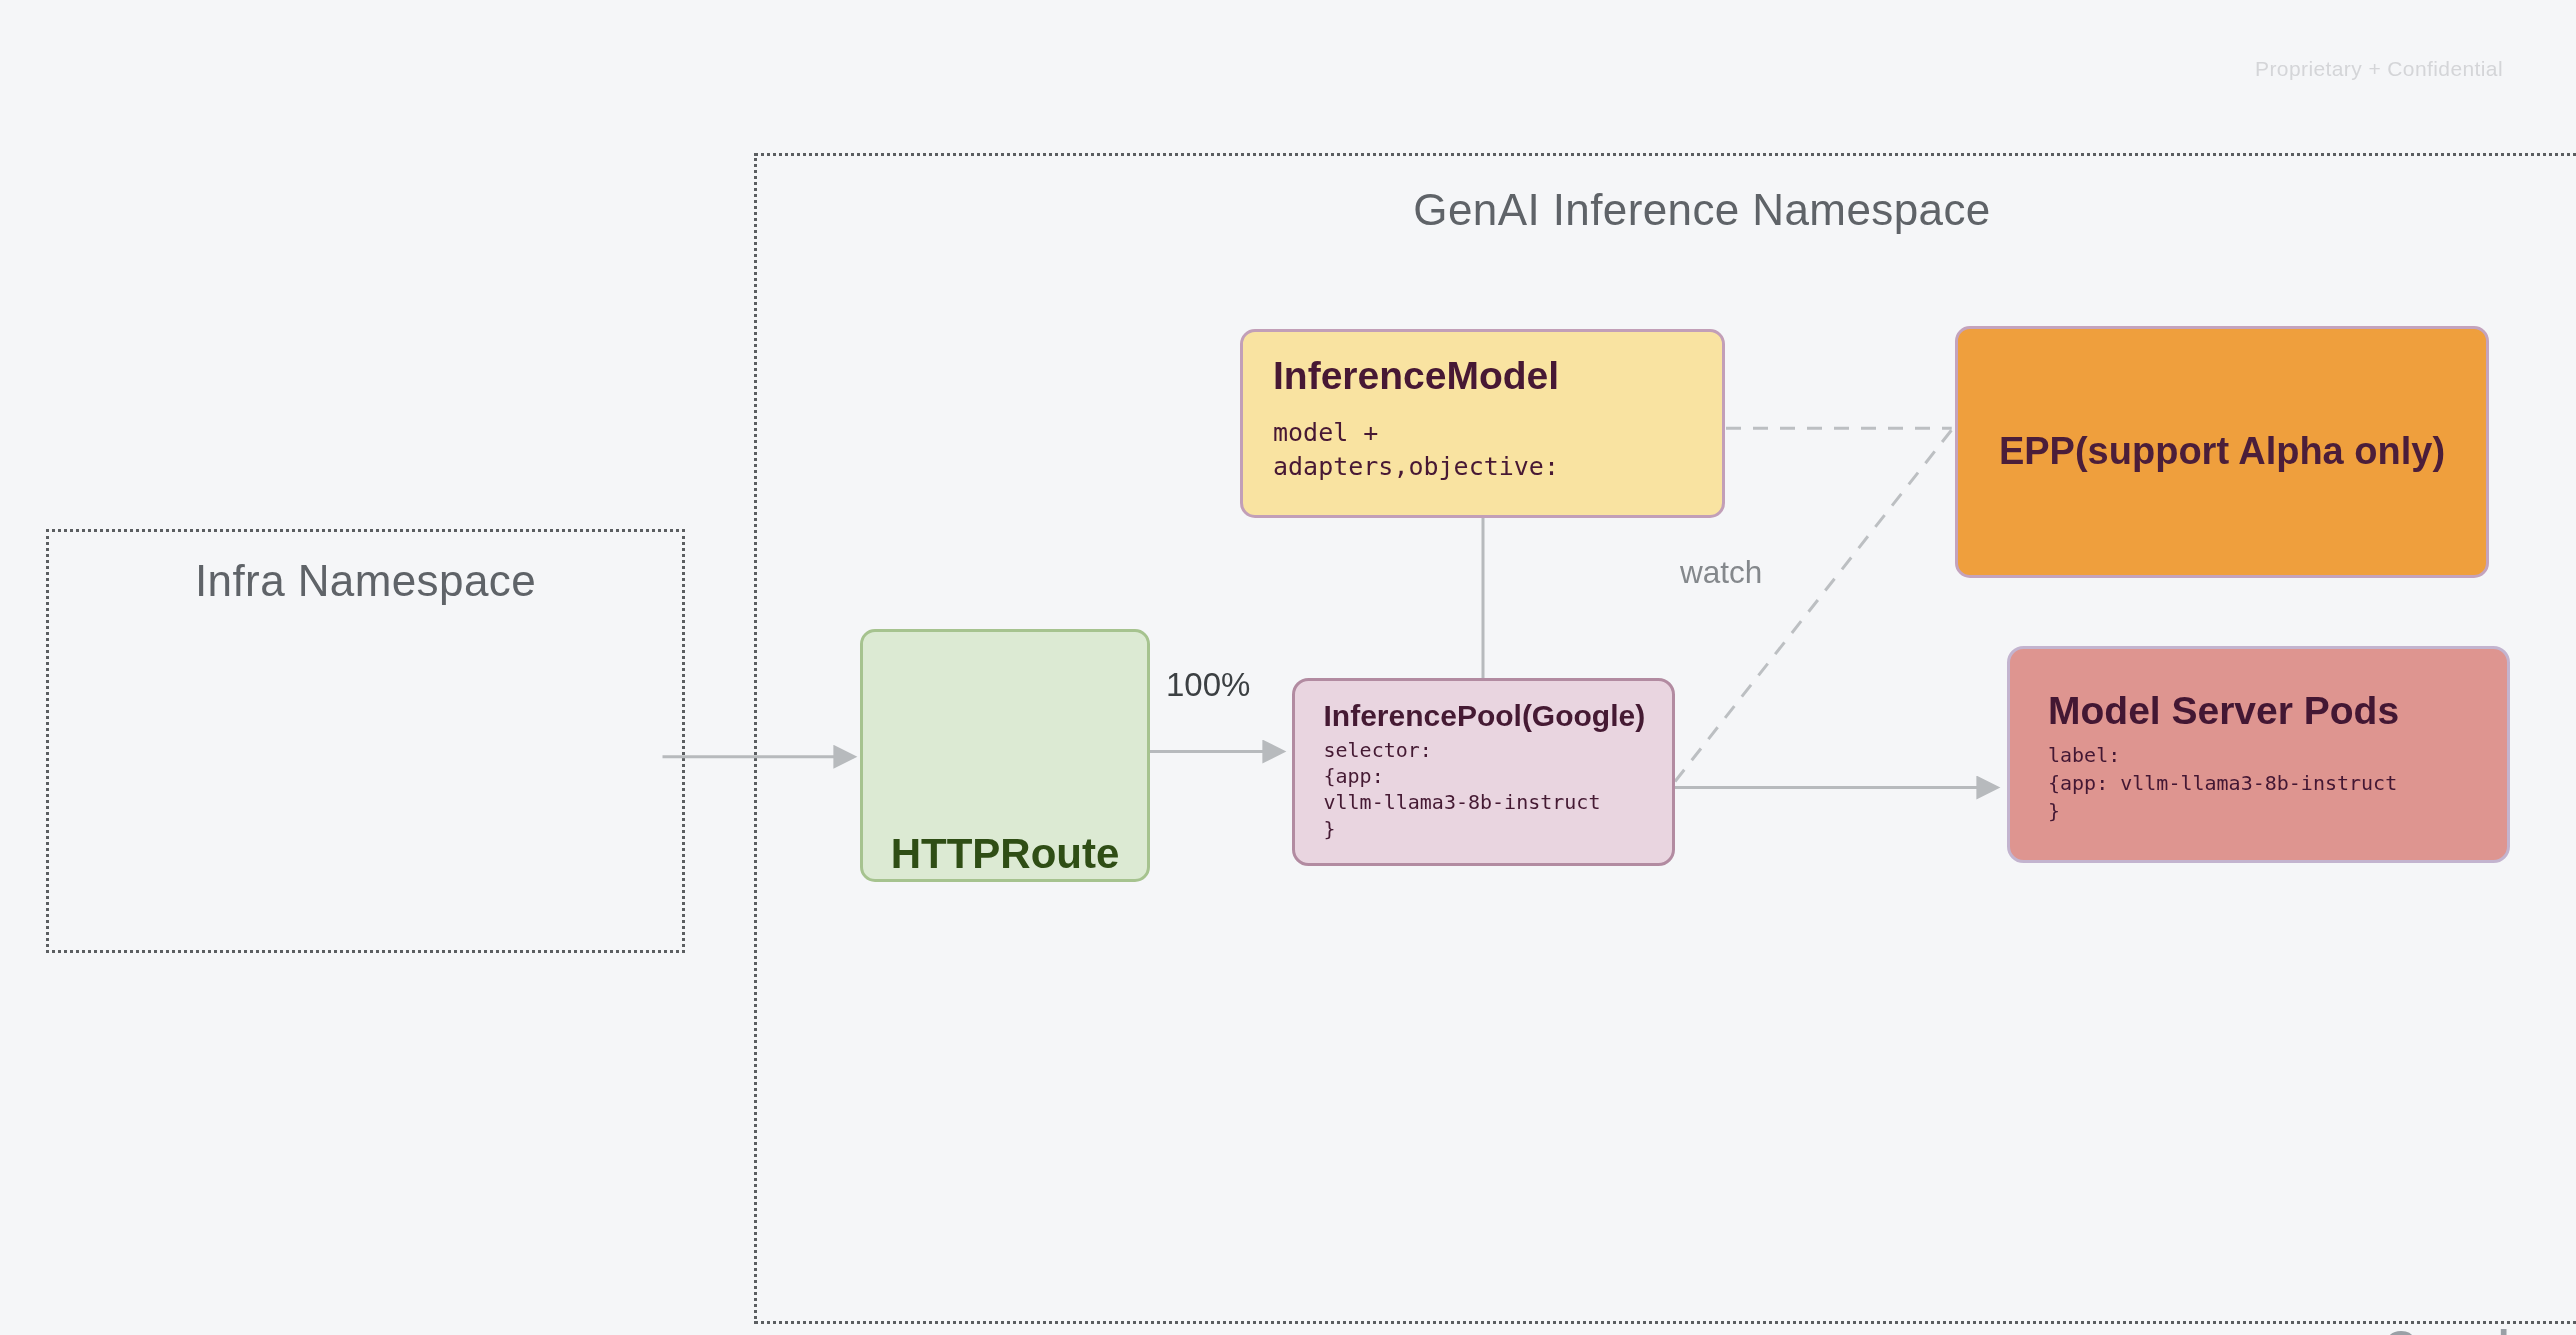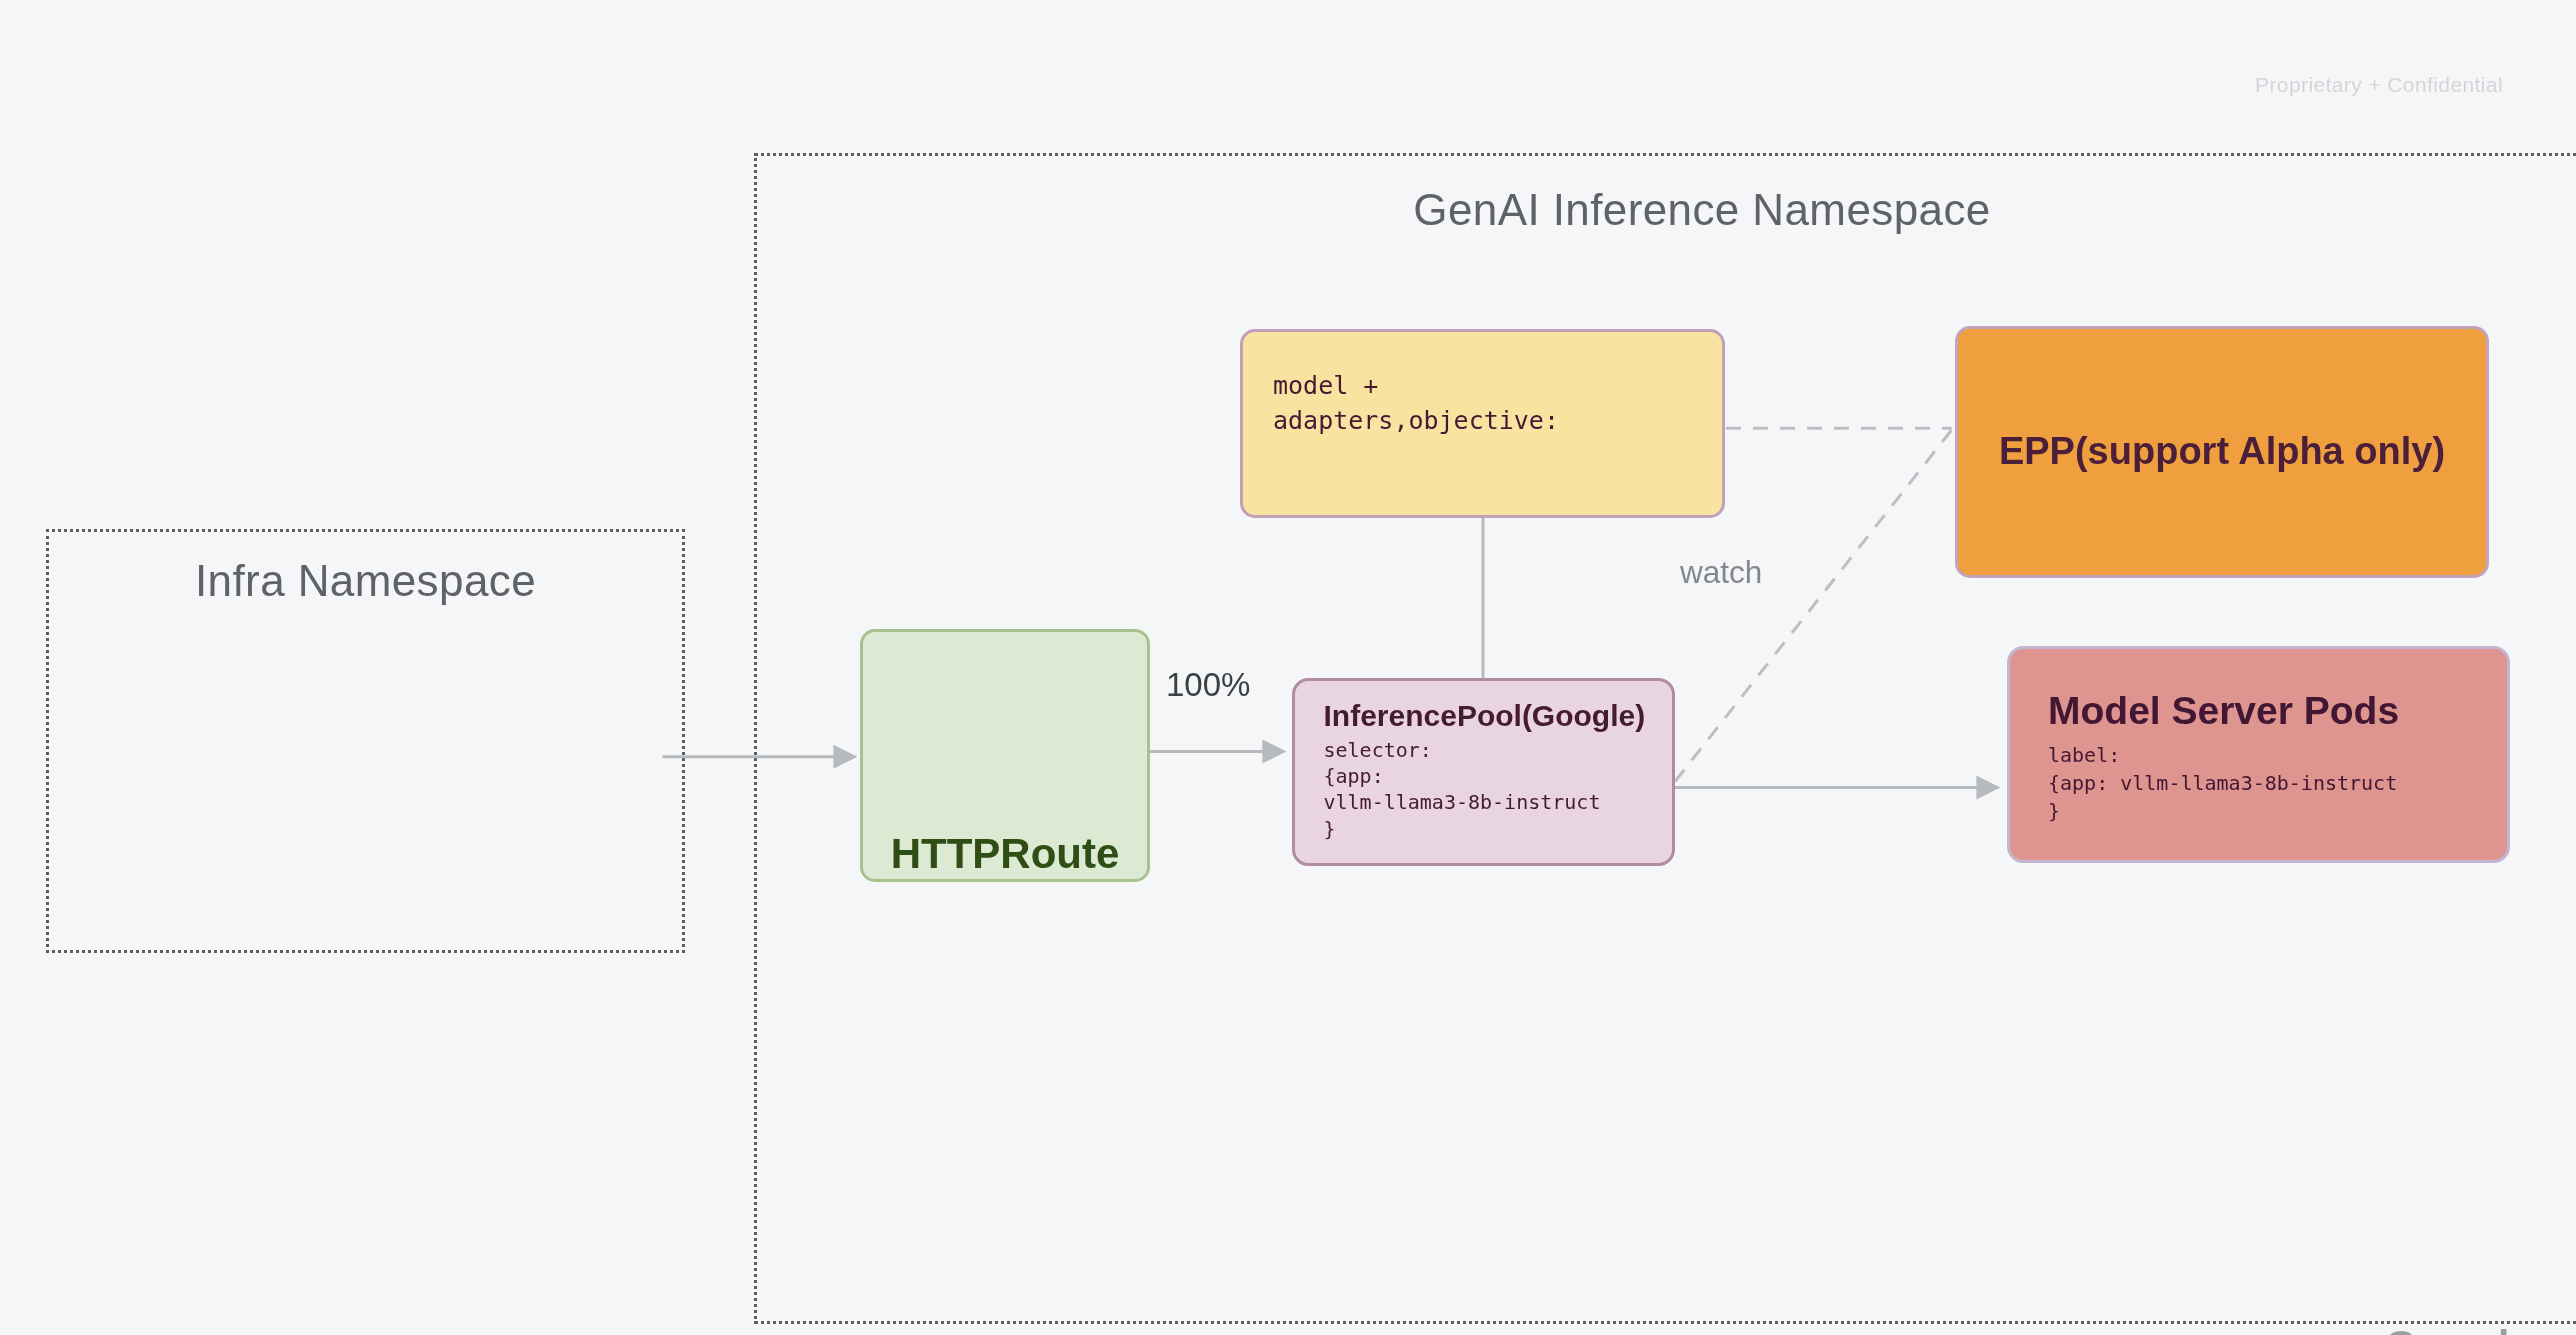--- a/index.html
+++ b/index.html
@@ -98,21 +98,20 @@
   .edge-label { position: absolute; text-align: left; }
   .label-watch   { left: 1680px; top: 554px; width: 150px; font-size: 31.5px; color: #84888c; }
   .label-percent { left: 1166px; top: 666px; width: 105px; font-size: 33px; color: #3c4043; }
 
   .watermark {
     position: absolute;
     top: 57px; right: 73px;
     font-size: 21px;
     color: #d4d5d8;
     letter-spacing: 0.4px;
-    margin-top: 16px;
   }
 
   .clipped-logo {
     position: absolute;
     left: 2385px; top: 1322px;
     font-size: 41px; font-weight: bold;
     color: #9aa0a6; letter-spacing: 1.5px;
   }
 </style>
 </head>
@@ -143,20 +142,21 @@
     <line x1="2301" y1="571" x2="2602" y2="571" stroke="#bcbfc2" stroke-width="4" stroke-dasharray="20 16"></line>
     <line x1="2233" y1="1042" x2="2602" y2="573" stroke="#bcbfc2" stroke-width="4" stroke-dasharray="20 16"></line>
   </svg>
 
 
   <div class="node node-httproute">
     <div class="node-title">HTTPRoute</div>
   </div>
 
   <div class="node node-inference-model">
+    <div class="node-title">InferenceModel</div>
     <div class="node-body">model +
 adapters,objective:</div>
   </div>
 
   <div class="node node-epp">
     <div class="node-title">EPP(support Alpha only)</div>
   </div>
 
   <div class="node node-inference-pool">
     <div class="node-title">InferencePool(Google)</div>

